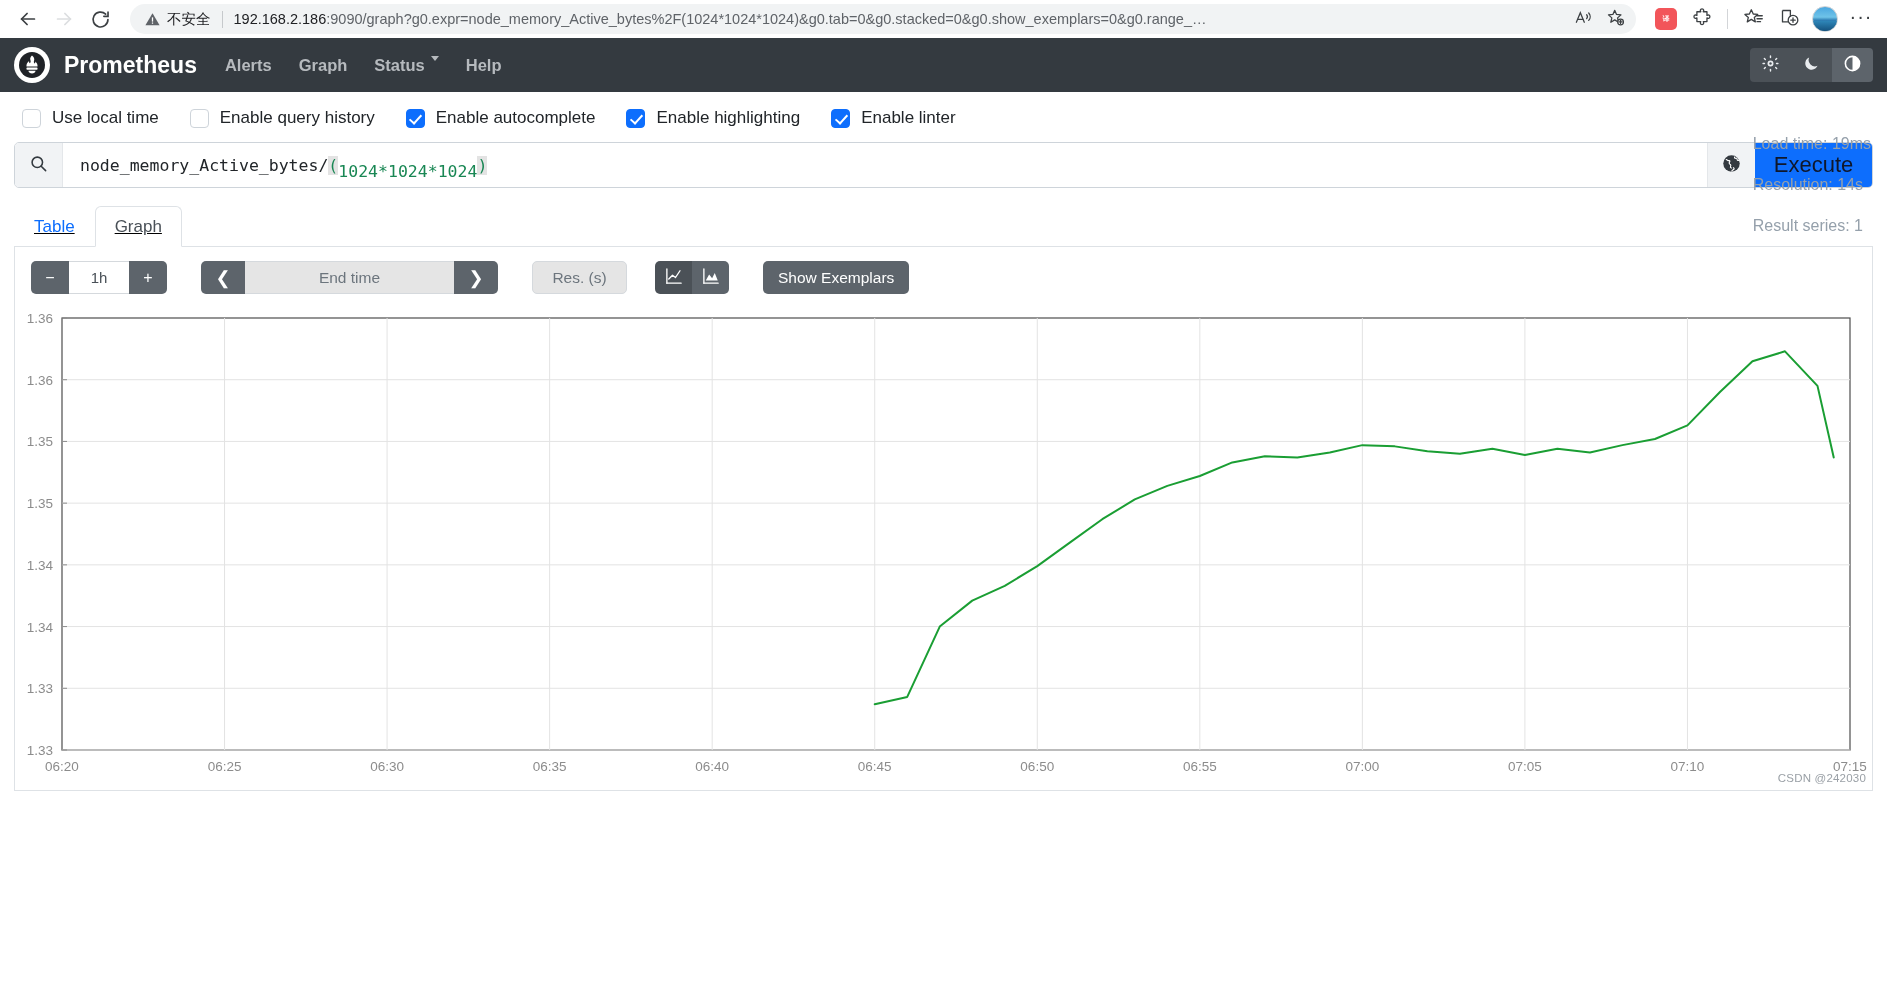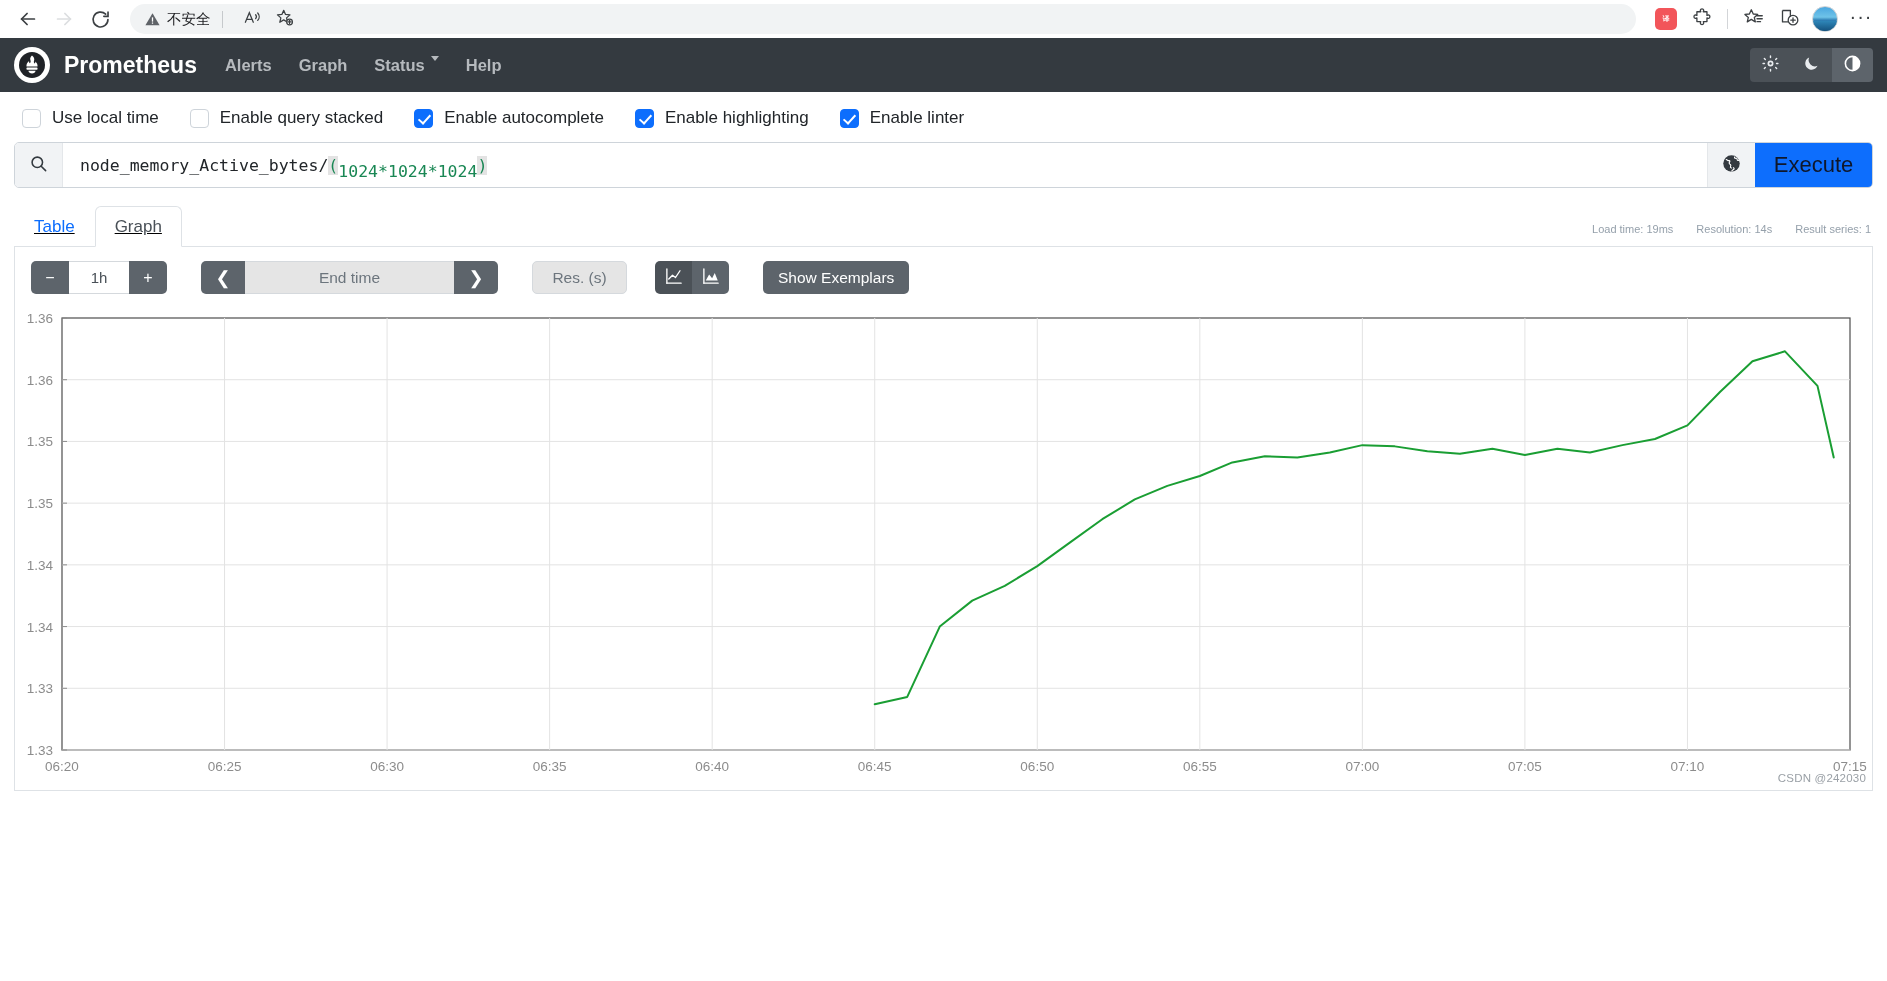--- a/index.html
+++ b/index.html
@@ -249,23 +249,24 @@
     color: #495057;
     background: #fff;
     border-color: #dee2e6 #dee2e6 #fff;
   }
   .meta {
     position: absolute;
     right: 2px;
     bottom: 11px;
     display: flex;
     gap: 23px;
-    font-size: 11px;
+    font-size: 16px;
     color: #95a0ab;
     white-space: nowrap;
+    flex-direction: column;
   }
 
   
   .panel {
     margin: 0 14px;
     border: 1px solid #dee2e6;
     border-top: none;
     background: #fff;
   }
   .ctrl-row {
@@ -372,20 +373,21 @@
   <div class="url-pill">
     <span class="warn-icon">
       <svg width="17" height="17" viewBox="0 0 24 24">
           <path d="M12 3 L22 20 L2 20 Z" fill="#5f6368"></path>
           <rect x="11.1" y="9" width="1.8" height="6" fill="#fff"></rect>
           <rect x="11.1" y="16.2" width="1.8" height="1.8" fill="#fff"></rect>
         </svg>
     </span>
     <span class="warn-text">不安全</span>
     <span class="url-sep"></span>
+    <span class="url-text"><span>192.168.2.186</span><span class="dim">:9090/graph?g0.expr=node_memory_Active_bytes%2F(1024*1024*1024)&amp;g0.tab=0&amp;g0.stacked=0&amp;g0.show_exemplars=0&amp;g0.range_…</span></span>
     <span class="url-right">
       <span class="icon-btn">
         <span>
           <svg width="19" height="19" viewBox="0 0 24 24" fill="none" stroke="#3c4043" stroke-width="1.6" stroke-linecap="round">
               <path d="M3 18 L8 6 L13 18"></path>
               <line x1="5" y1="14.5" x2="11" y2="14.5"></line>
               <path d="M16 8.5a4 4 0 0 1 0 5"></path>
               <path d="M18.6 6.3a7 7 0 0 1 0 9.4"></path>
             </svg>
         </span>
@@ -506,21 +508,21 @@
   </div>
 </div>
 
 <div class="opts-row">
   <label class="opt">
     <span class="cb"></span>
     <span class="opt-label">Use local time</span>
   </label>
   <label class="opt">
     <span class="cb"></span>
-    <span class="opt-label">Enable query stacked</span>
+    <span class="opt-label">Enable query history</span>
   </label>
   <label class="opt">
     <span class="cb checked"></span>
     <span class="opt-label">Enable autocomplete</span>
   </label>
   <label class="opt">
     <span class="cb checked"></span>
     <span class="opt-label">Enable highlighting</span>
   </label>
   <label class="opt">

